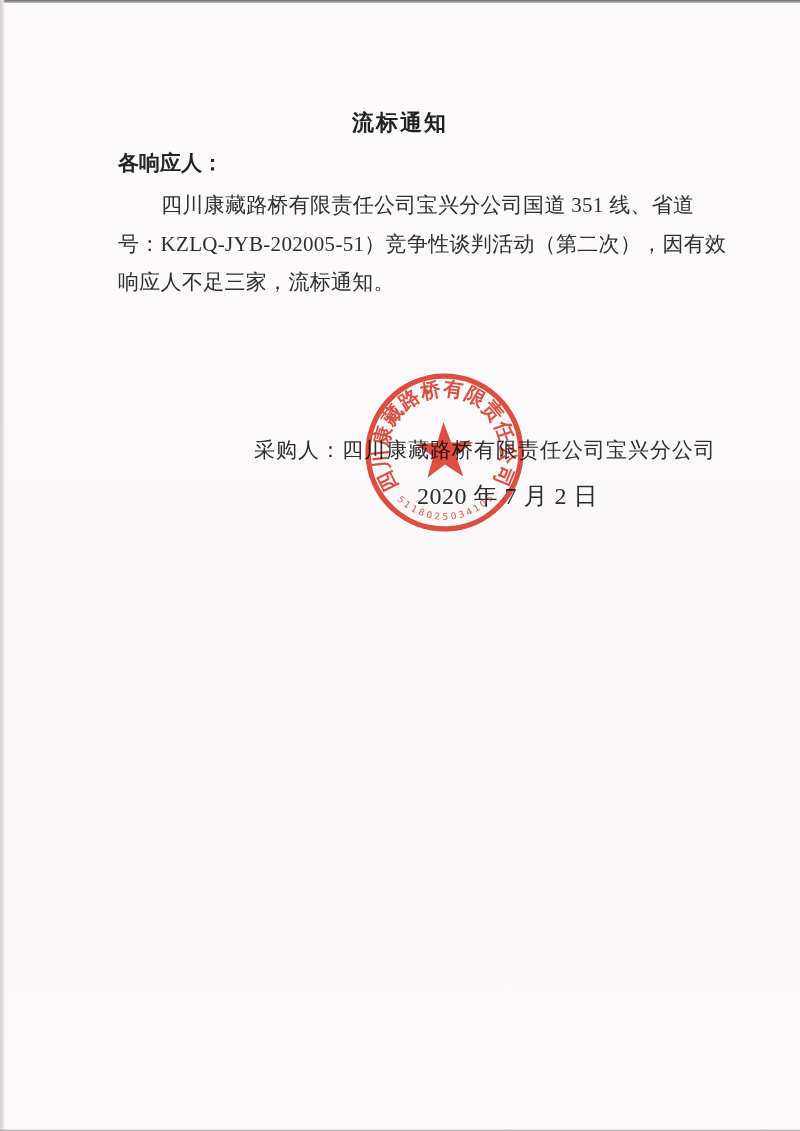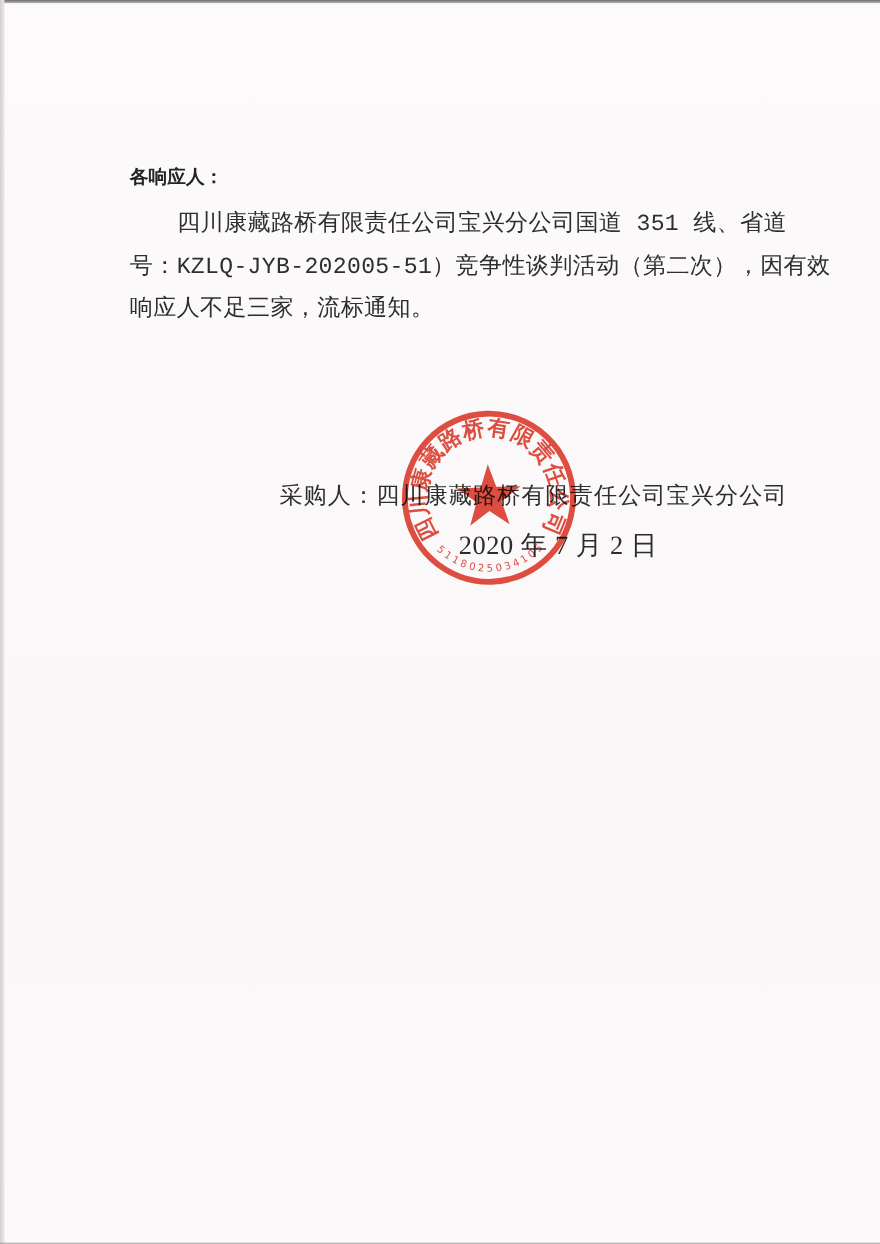--- a/index.html
+++ b/index.html
@@ -38,37 +38,36 @@
     text-align: center;
     font-size: 22px;
     font-weight: bold;
     letter-spacing: 2px;
     color: #222;
   }
   .salutation {
     position: absolute;
     top: 149px;
     left: 118px;
-    font-size: 17px;
+    font-size: 21px;
     font-weight: bold;
     color: #242424;
   }
   .body-block {
     position: absolute;
     top: 186px;
     left: 118px;
     width: 572px;
     font-size: 21px;
     line-height: 38.5px;
     color: #2e2e2e;
   }
   .body-line {
     white-space: nowrap;
     letter-spacing: 0.3px;
-    font-family: Liberation Mono, monospace;
   }
   .body-line.indent {
     text-indent: 43px;
   }
   .sig-line {
     position: absolute;
     top: 436px;
     left: 254px;
     font-size: 21px;
     letter-spacing: 1px;
@@ -101,20 +100,21 @@
 </style>
 </head>
 <body>
 
 <div class="page">
 
   <div class="edge-top"></div>
   <div class="edge-left"></div>
   <div class="edge-bottom"></div>
 
+  <div class="doc-title">流标通知</div>
 
   <div class="salutation">各响应人：</div>
 
   <div class="body-block">
     <div class="body-line indent">四川康藏路桥有限责任公司宝兴分公司国道 351 线、省道</div>
     <div class="body-line">号：KZLQ-JYB-202005-51）竞争性谈判活动（第二次），因有效</div>
     <div class="body-line">响应人不足三家，流标通知。</div>
   </div>
 
   <div class="sig-line">

